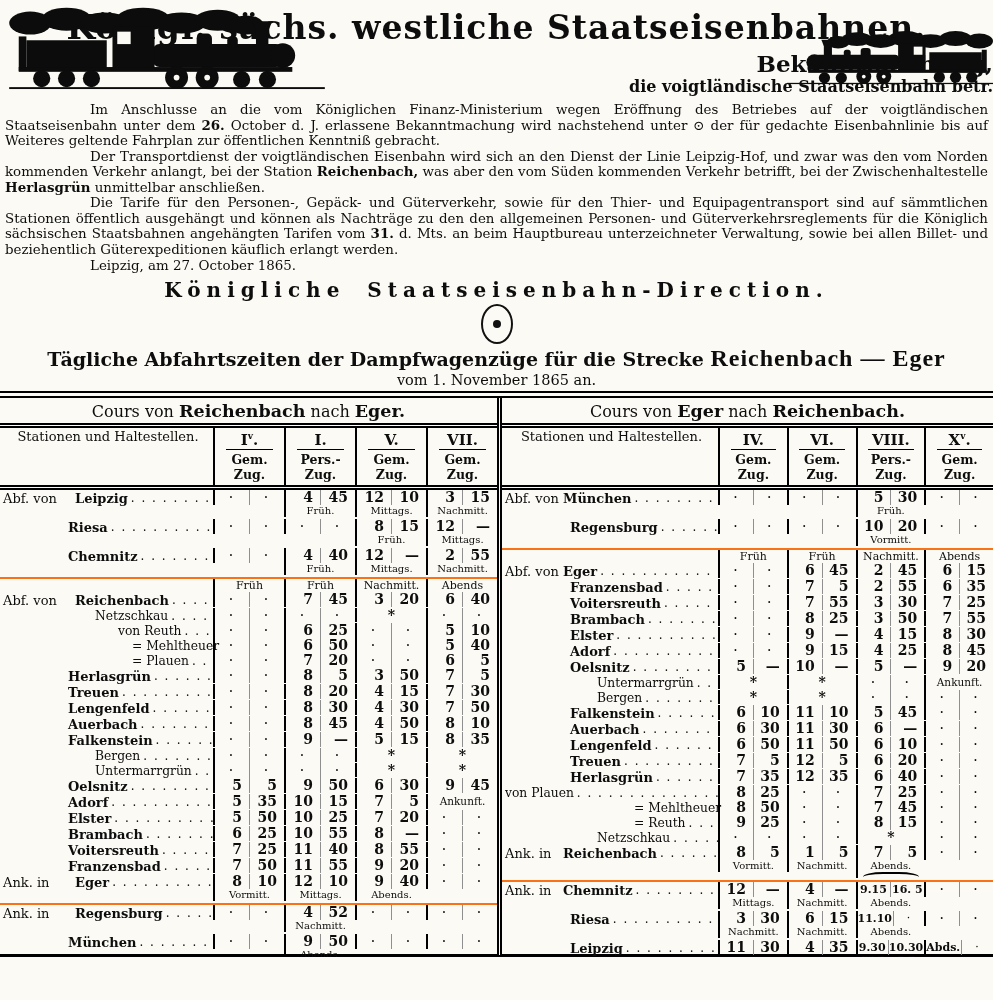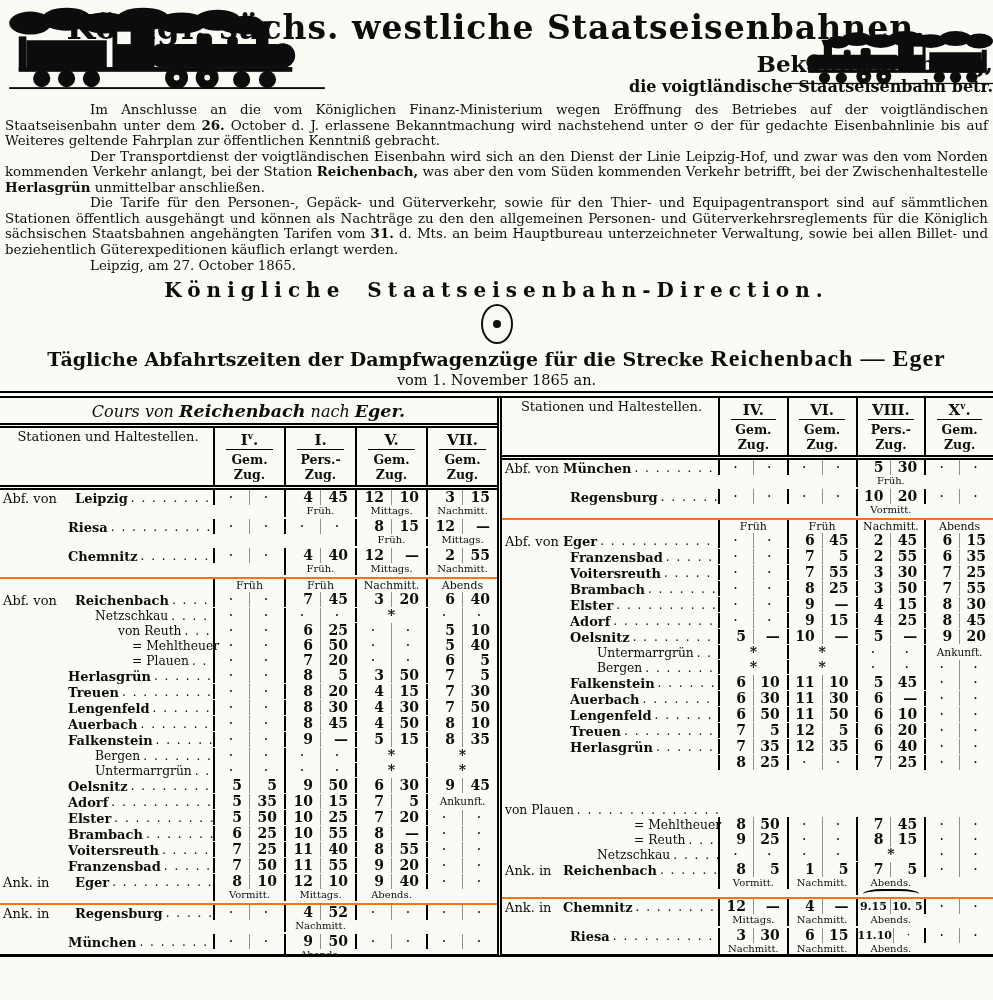--- a/index.html
+++ b/index.html
@@ -28,21 +28,21 @@
   .tt-title{text-align:center;margin-top:1px;}
   .tt-title .pre{font-size:19px;font-weight:bold;}
   .tt-title .route{font-size:24px;font-weight:bold;letter-spacing:1px;font-family:"Liberation Serif",serif;}
   .tt-subtitle{text-align:center;font-size:14.5px;margin:0 0 3px;}
 
   
   .tables-wrap{display:flex;align-items:stretch;border-top:7px double #000;height:566px;overflow:hidden;}
   .ttable{display:flex;flex-direction:column;border-bottom:3px solid #000;background:transparent;}
   .lt{width:497px;}
   .rt{flex:1;border-left:5px double #000;}
-  .t-caption{text-align:center;font-size:16px;padding:3px 12px 2px;border-bottom:5px double #000;font-style:italic;}
+  .t-caption{text-align:center;font-size:16px;padding:3px 12px 2px;border-bottom:5px double #000;}
   .t-caption .seg.b{font-size:17.5px;}
   .t-header{display:flex;border-bottom:5px double #000;}
   .sth{display:flex;align-items:center;justify-content:center;text-align:center;font-size:13.5px;padding:2px;}
   .lt .st{width:213px;}
   .rt .st{width:216px;}
   .tc{flex:1;border-left:2px solid #000;display:flex;flex-direction:column;justify-content:flex-start;}
   .tch{text-align:center;}
   .tch .num{font-size:15px;font-weight:bold;position:relative;padding:3px 0 1px;border-radius:9px;}
   .tch .num:after{content:"";position:absolute;left:16%;right:16%;bottom:0;border-bottom:1px solid #000;}
   .tch .typ{font-size:12.5px;font-weight:bold;padding:2px 0 3px;}
@@ -916,20 +916,21 @@
             <div class="tc">
               <div class="hm">
                 <span class="h dotv">·</span>
                 <span class="m dotv">·</span>
               </div>
             </div>
           </div>
         </div>
       </div>
     <div class="ttable rt">
+        <div class="t-caption"><span class="seg">Cours von </span><span class="seg b">Eger</span><span class="seg"> nach </span><span class="seg b">Reichenbach.</span></div>
         <div class="t-header">
           <div class="st sth">Stationen und Haltestellen.</div>
           <div class="tc tch">
             <div class="num">IV.</div>
             <div class="typ">Gem. Zug.</div>
           </div>
           <div class="tc tch">
             <div class="num">VI.</div>
             <div class="typ">Gem. Zug.</div>
           </div>
@@ -1415,21 +1416,21 @@
               </div>
             </div>
             <div class="tc">
               <div class="hm">
                 <span class="h dotv">·</span>
                 <span class="m dotv">·</span>
               </div>
             </div>
           </div>
           <div class="t-row">
-            <div class="st small" style=" margin-top: 47px;">
+            <div class="st small" style="">
               <span class="nm">von Plauen</span>
               <span class="leader"> . . . . . . . . . . . . . . . . . . . .</span>
             </div>
             <div class="tc">
               <div class="hm">
                 <span class="h">8</span>
                 <span class="m">25</span>
               </div>
             </div>
             <div class="tc">
@@ -1590,21 +1591,21 @@
             <div class="tc">
               <div class="hm">
                 <span class="h">4</span>
                 <span class="m">—</span>
               </div>
               <div class="lbl">Nachmitt.</div>
             </div>
             <div class="tc">
               <div class="hm sm">
                 <span class="h">9.15</span>
-                <span class="m">10. 5</span>
+                <span class="m">16. 5</span>
               </div>
               <div class="lbl">Abends.</div>
             </div>
             <div class="tc">
               <div class="hm">
                 <span class="h dotv">·</span>
                 <span class="m dotv">·</span>
               </div>
             </div>
           </div>

